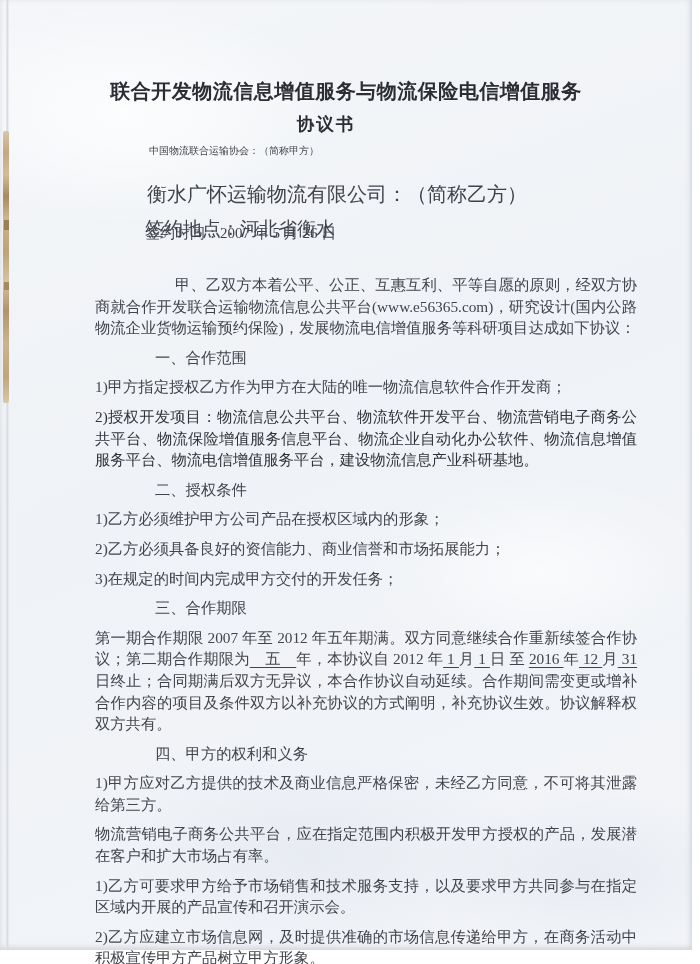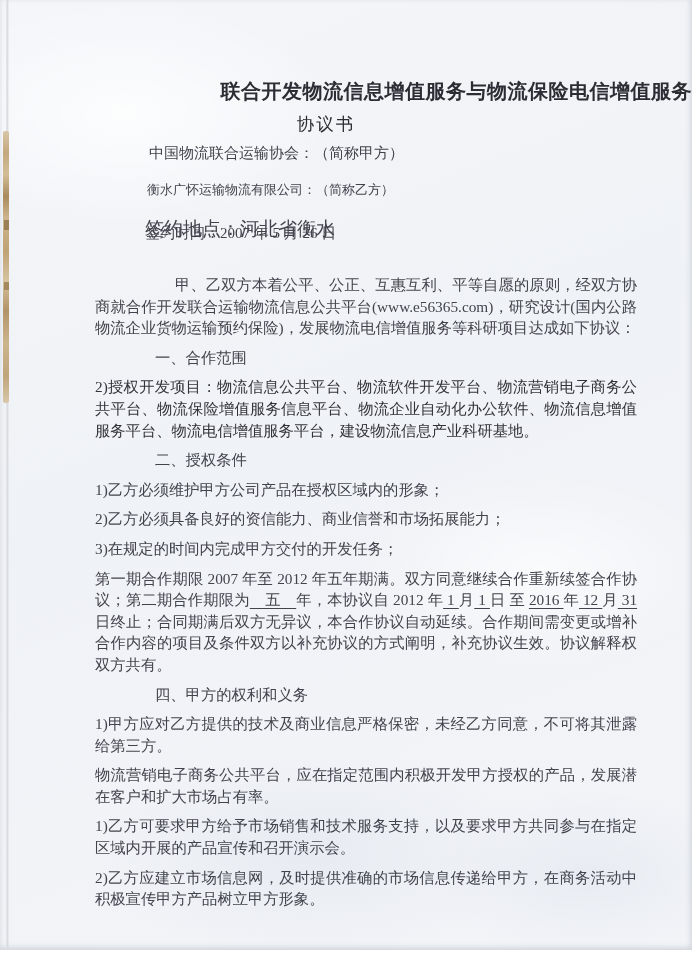--- a/index.html
+++ b/index.html
@@ -34,30 +34,30 @@
       #bfa274 44%, #d6c2a0 55%, #b3946a 66%, #ccb48c 78%, #c0a57a 90%, #d8c7aa 100%);
     border-radius: 2px;
   }
   .edge-tape-spot1 { position: absolute; left: 4px; top: 220px; width: 5px; height: 10px; background: #8f7348; opacity: .8; }
   .edge-tape-spot2 { position: absolute; left: 4px; top: 282px; width: 5px; height: 8px; background: #97794e; opacity: .75; }
 
   
   .ink { color: #41434c; }
   .title {
     position: absolute; left: 0; top: 78px; width: 692px;
-    text-align: right; font-size: 20px; font-weight: bold;
+    text-align: center; font-size: 20px; font-weight: bold;
     letter-spacing: .5px; color: #2c2d34;
   }
   .subtitle {
     position: absolute; left: 0; top: 112px; width: 652px;
-    text-align: center; font-size: 17.5px; font-weight: normal;
+    text-align: center; font-size: 17.5px; font-weight: bold;
     letter-spacing: 2px; color: #2c2d34;
   }
-  .party-a { position: absolute; left: 149px; top: 144px; font-size: 15px; }
-  .party-b { position: absolute; left: 147px; top: 181px; font-size: 13px; }
+  .party-a { position: absolute; left: 149px; top: 144px; font-size: 10px; }
+  .party-b { position: absolute; left: 147px; top: 181px; font-size: 20px; }
   .sign-place { position: absolute; left: 145px; top: 216px; font-size: 19px; }
   .sign-date  { position: absolute; left: 145px; top: 224px; font-size: 15px; }
 
   .body-block {
     position: absolute; left: 87px; top: 266px; width: 558px;
     font-size: 15.3px; line-height: 21.6px;
     text-align: justify; text-justify: inter-character;
     color: #42444d;
   }
   .body-block p { margin: 8px; }
@@ -81,27 +81,29 @@
 <div class="party-a ink">中国物流联合运输协会：（简称甲方）</div>
 <div class="party-b ink">衡水广怀运输物流有限公司：（简称乙方）</div>
 <div class="sign-place ink">签约地点：河北省衡水</div>
 <div class="sign-date ink">签约时间：2007 年 5 月 26 日</div>
 
 <div class="body-block">
 
   <p class="indent-intro">甲、乙双方本着公平、公正、互惠互利、平等自愿的原则，经双方协商就合作开发联合运输物流信息公共平台(www.e56365.com)，研究设计(国内公路物流企业货物运输预约保险)，发展物流电信增值服务等科研项目达成如下协议：</p>
 
   <p class="sec-head">一、合作范围</p>
+  <p>1)甲方指定授权乙方作为甲方在大陆的唯一物流信息软件合作开发商；</p>
   <p class="bold-ink">2)授权开发项目：物流信息公共平台、物流软件开发平台、物流营销电子商务公共平台、物流保险增值服务信息平台、物流企业自动化办公软件、物流信息增值服务平台、物流电信增值服务平台，建设物流信息产业科研基地。</p>
 
   <p class="sec-head">二、授权条件</p>
   <p>1)乙方必须维护甲方公司产品在授权区域内的形象；</p>
   <p>2)乙方必须具备良好的资信能力、商业信誉和市场拓展能力；</p>
   <p>3)在规定的时间内完成甲方交付的开发任务；</p>
 
+  <p class="sec-head">三、合作期限</p>
   <p><span>第一期合作期限 2007 年至 2012 年五年期满。双方同意继续合作重新续签合作协议；第二期合作期限为</span><span class="u">　五　</span><span>年，本协议自 2012 年</span><span class="u"> 1 </span><span>月</span><span class="u"> 1 </span><span>日 至 </span><span class="u"> 2016 </span><span>年</span><span class="u"> 12 </span><span>月</span><span class="u"> 31 </span><span>日终止；合同期满后双方无异议，本合作协议自动延续。合作期间需变更或增补合作内容的项目及条件双方以补充协议的方式阐明，补充协议生效。协议解释权双方共有。</span></p>
 
   <p class="sec-head">四、甲方的权利和义务</p>
   <p>1)甲方应对乙方提供的技术及商业信息严格保密，未经乙方同意，不可将其泄露给第三方。</p>
 
   <p>物流营销电子商务公共平台，应在指定范围内积极开发甲方授权的产品，发展潜在客户和扩大市场占有率。</p>
   <p>1)乙方可要求甲方给予市场销售和技术服务支持，以及要求甲方共同参与在指定区域内开展的产品宣传和召开演示会。</p>
   <p>2)乙方应建立市场信息网，及时提供准确的市场信息传递给甲方，在商务活动中积极宣传甲方产品树立甲方形象。</p>
 
 </div>

